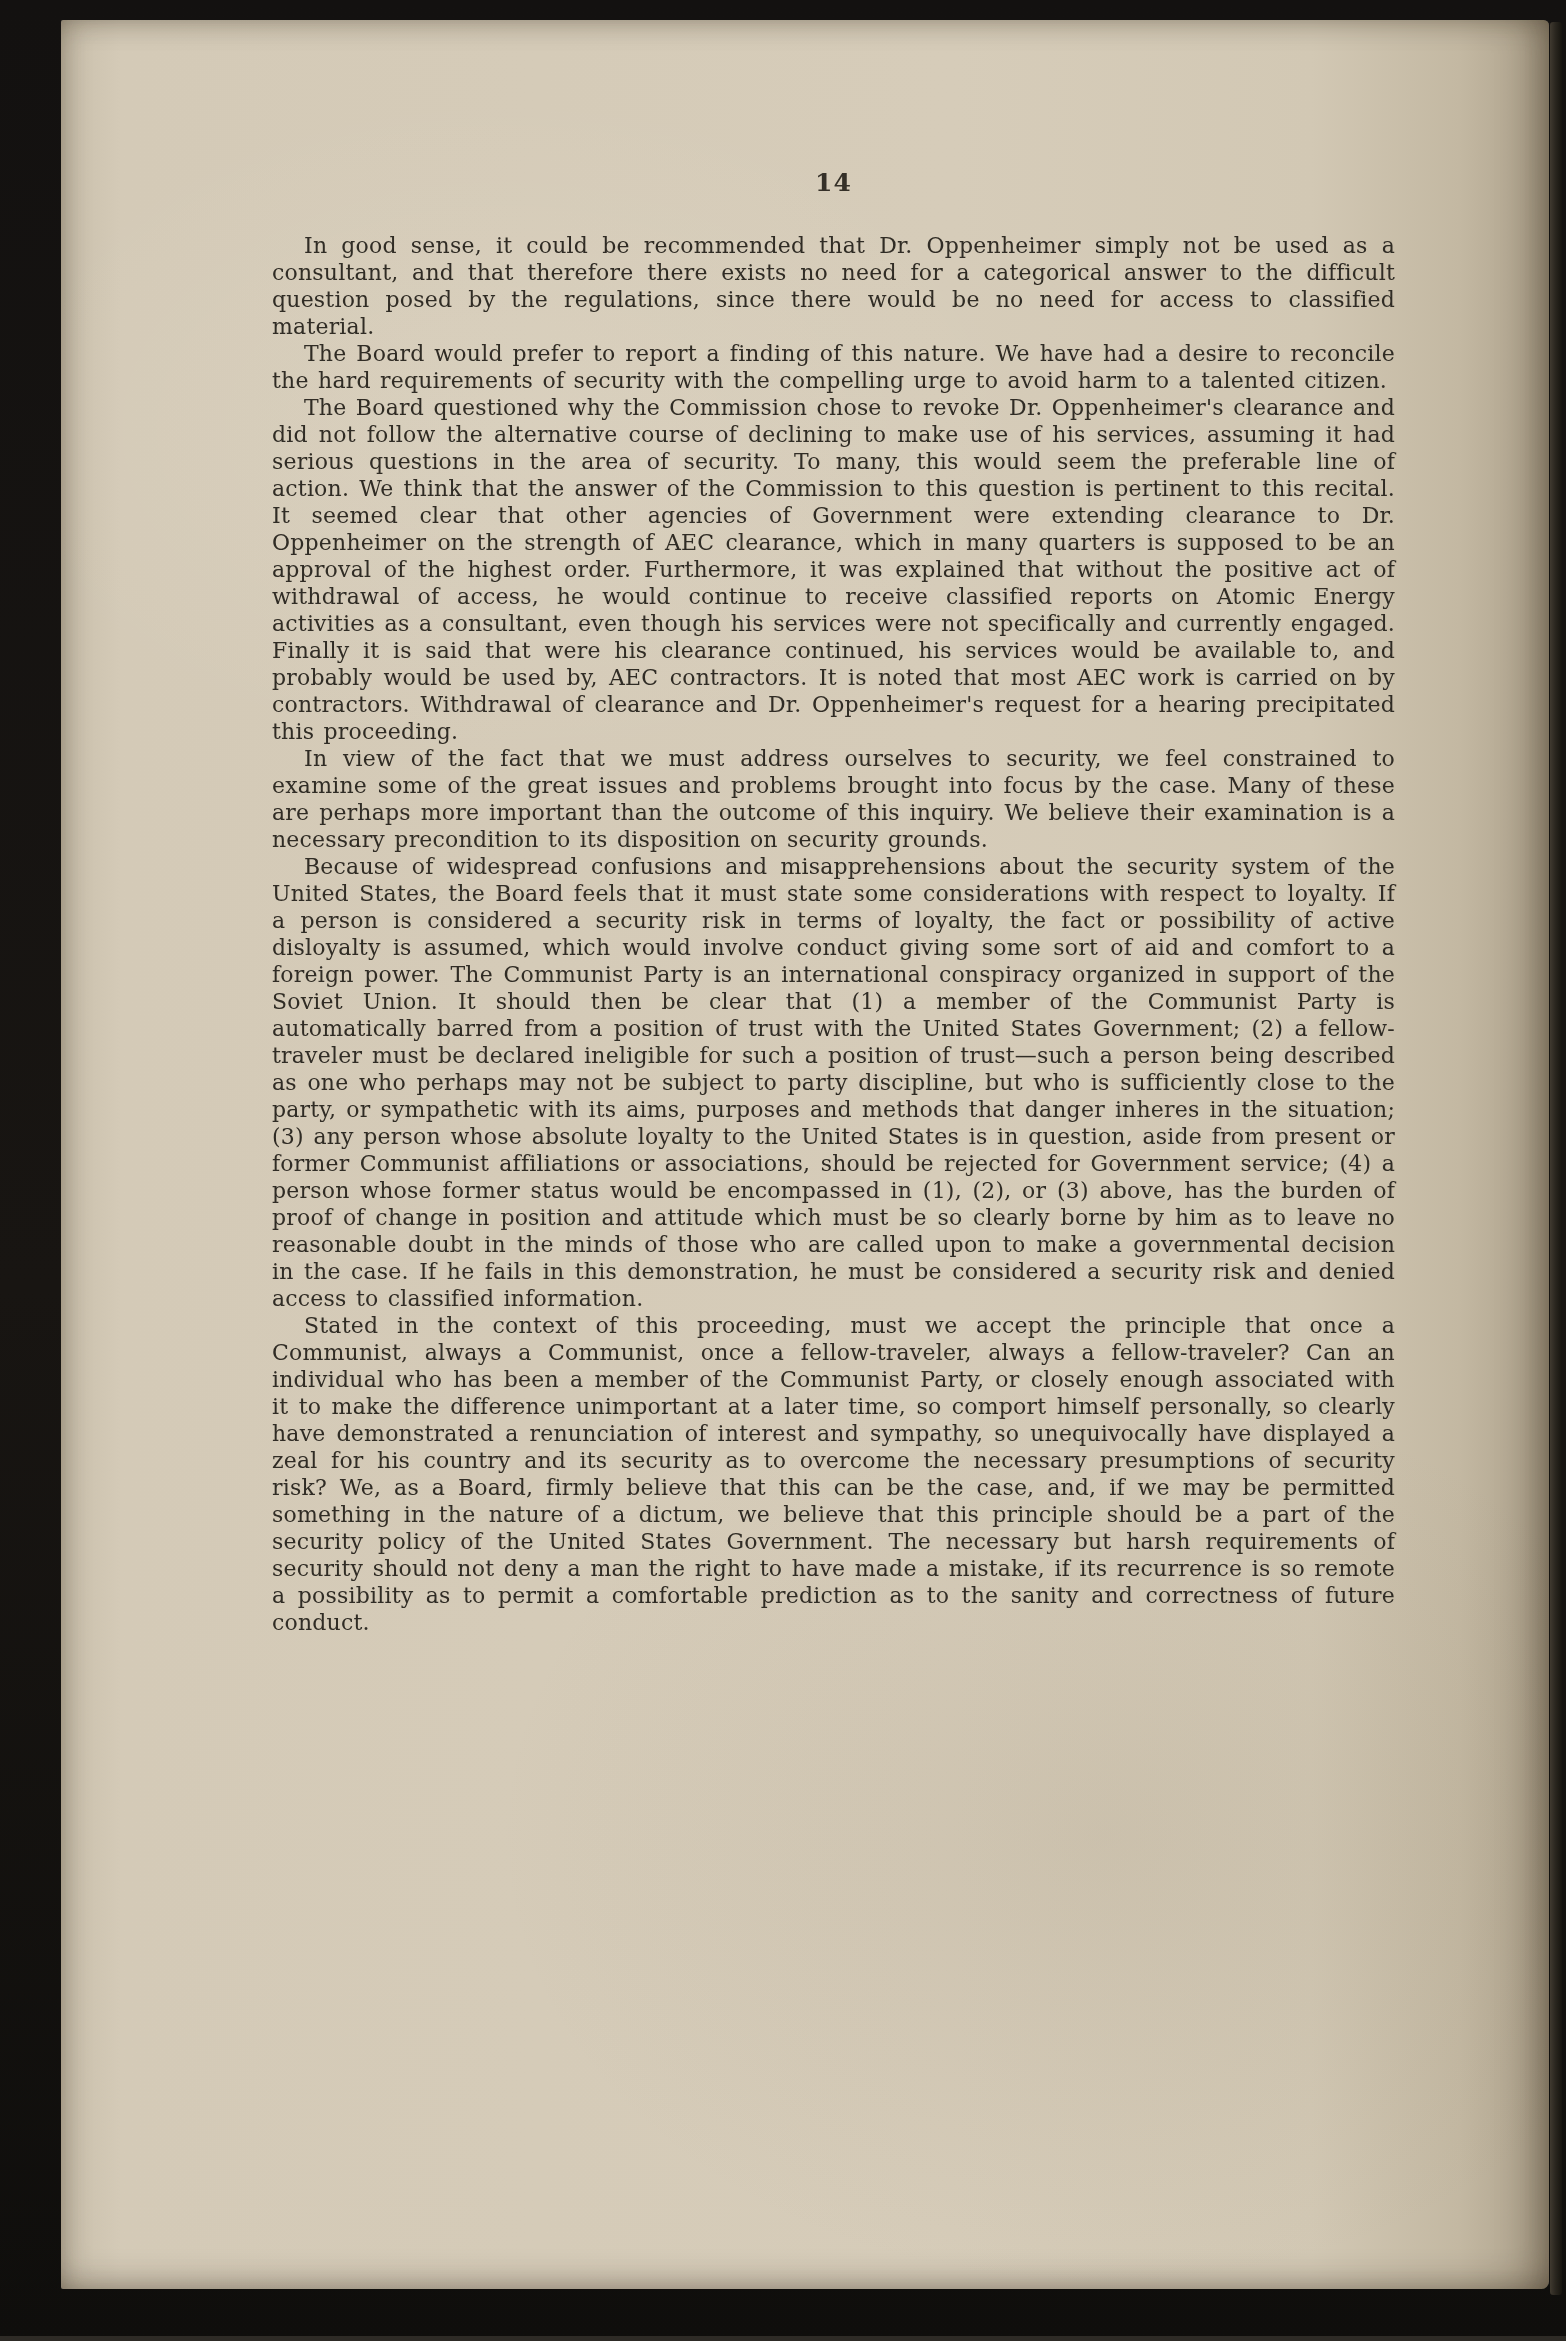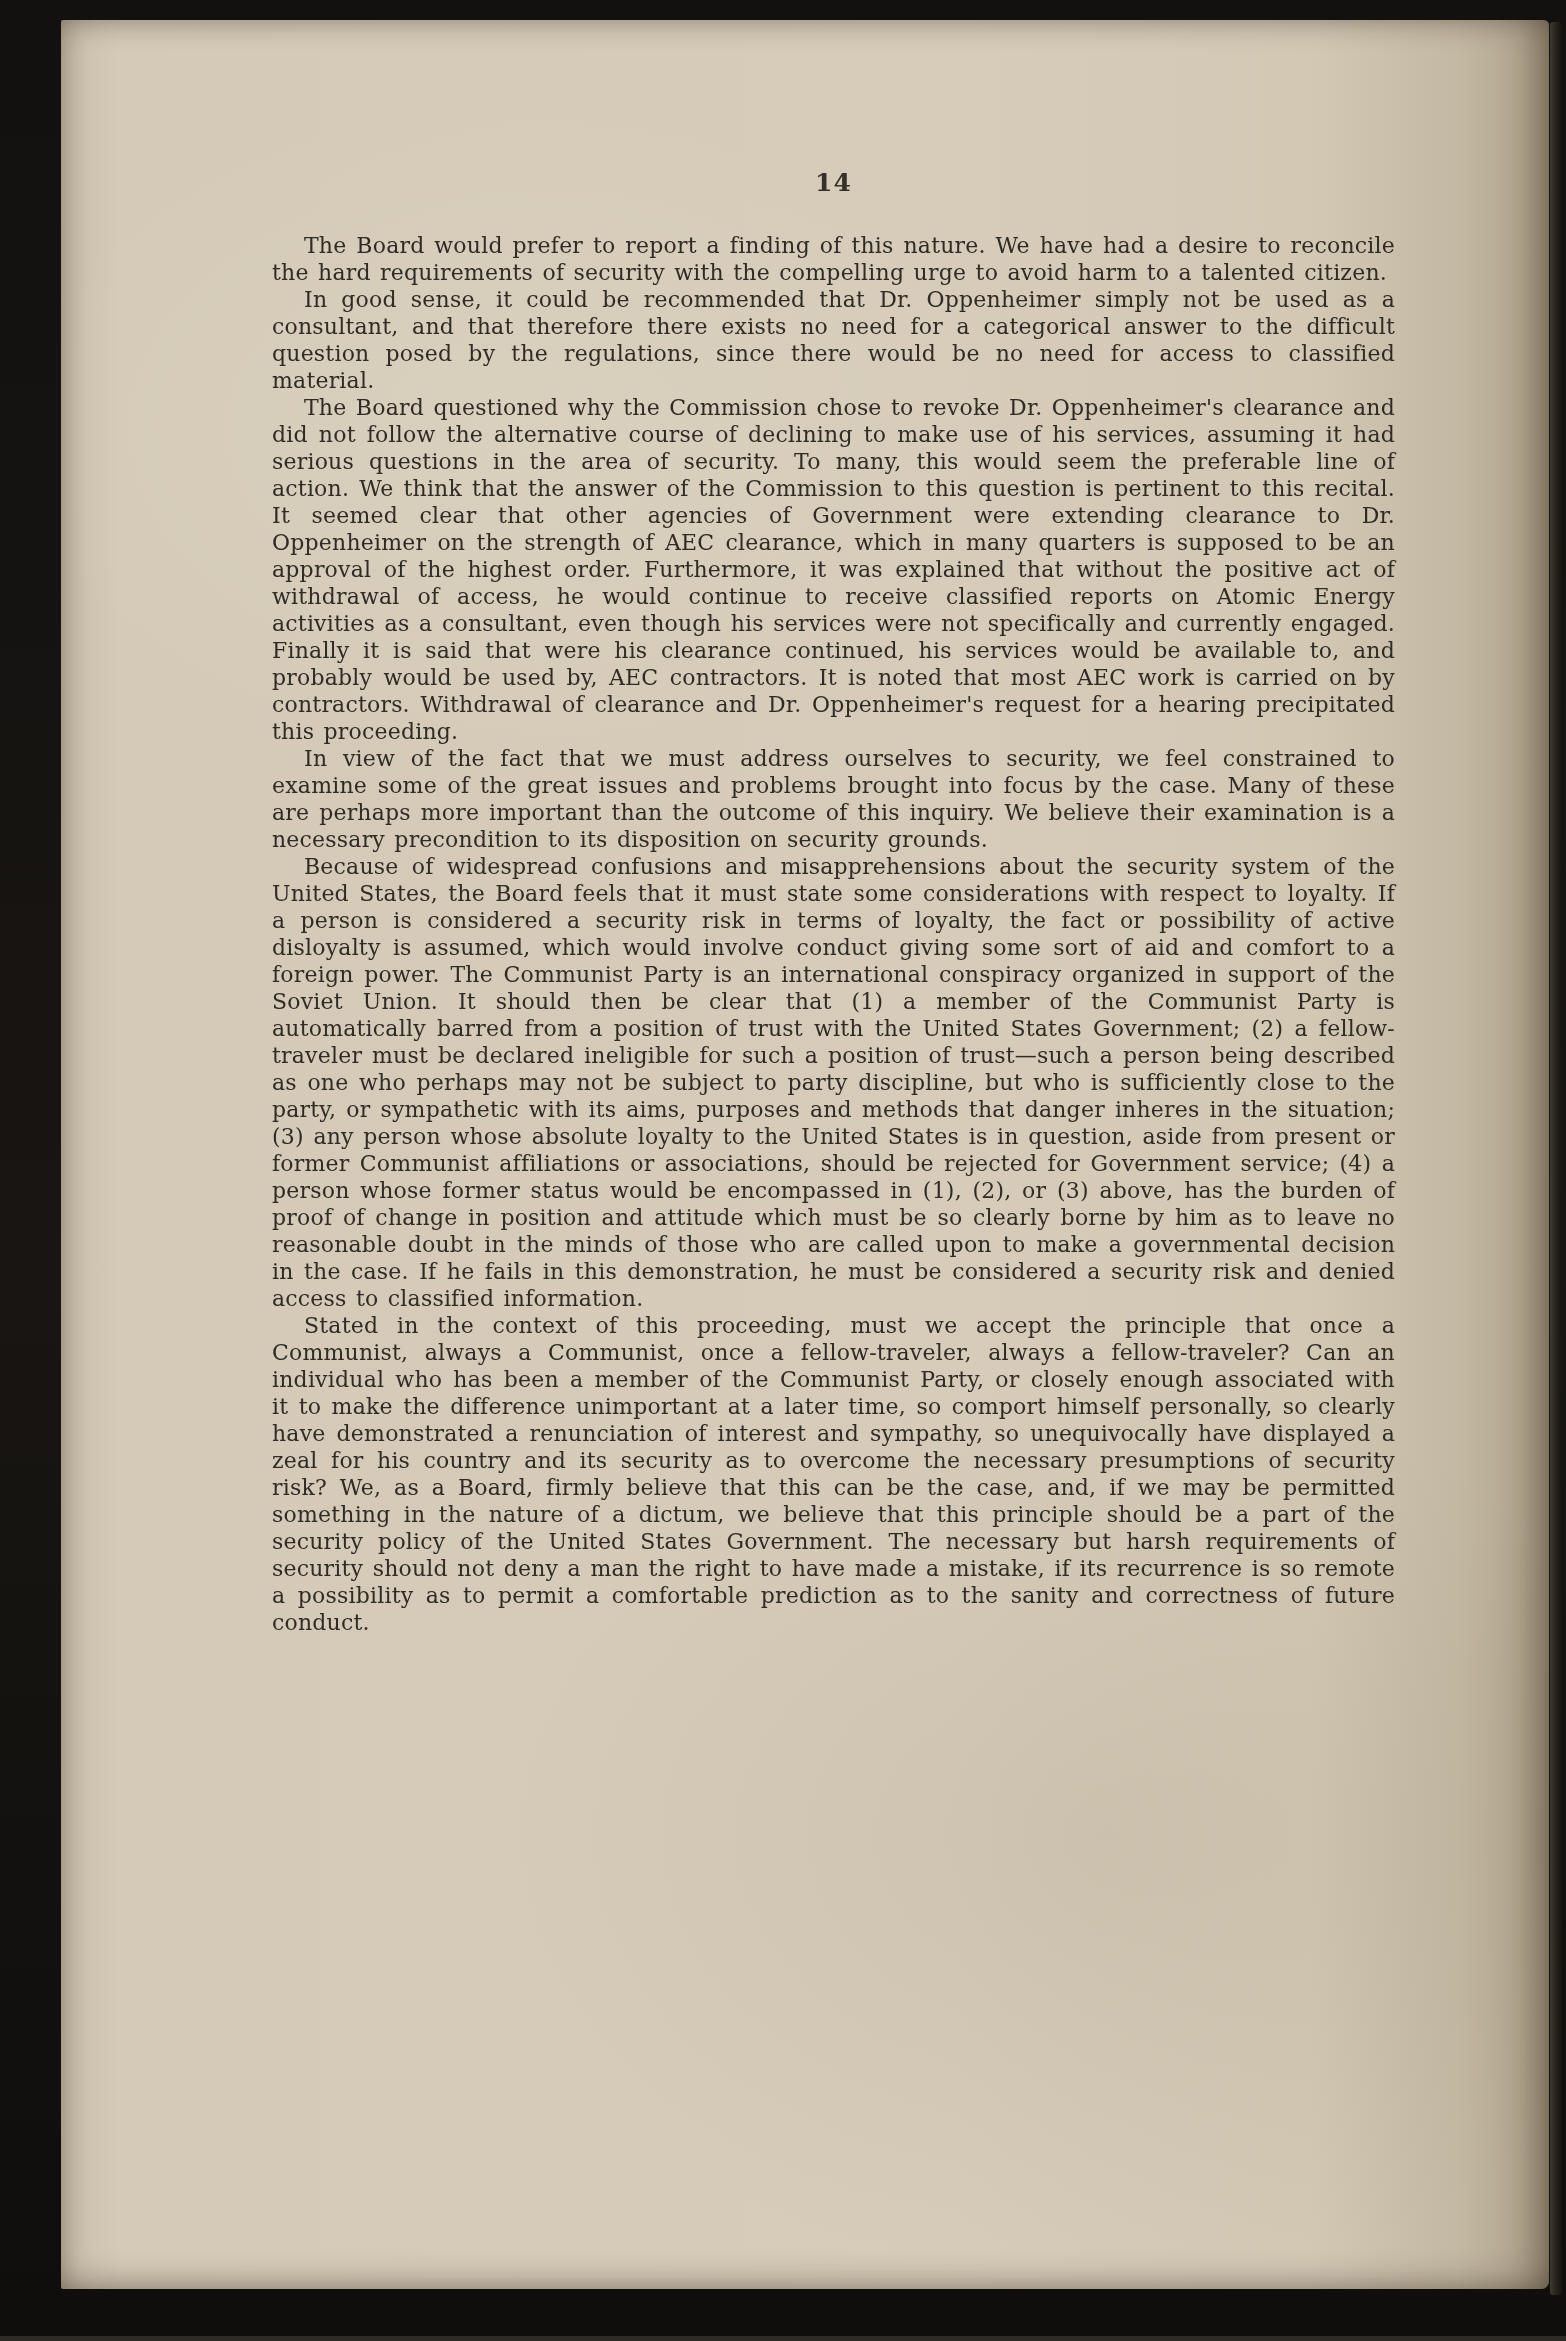--- a/index.html
+++ b/index.html
@@ -90,23 +90,23 @@
 </style>
 </head>
 <body>
 
 <div class="scan">
   <div class="fore-edge"></div>
   <div class="paper">
     <div class="page-inner">
       <div class="page-number">14</div>
 
+      <p class="body">In good sense, it could be recommended that Dr. Oppenheimer simply not be used as a consultant, and that therefore there exists no need for a categorical answer to the difficult question posed by the regulations, since there would be no need for access to classified material.</p>
+
       <p class="body">The Board would prefer to report a finding of this nature. We have had a desire to reconcile the hard requirements of security with the compelling urge to avoid harm to a talented citizen.</p>
-
-      <p class="body">In good sense, it could be recommended that Dr. Oppenheimer simply not be used as a consultant, and that therefore there exists no need for a categorical answer to the difficult question posed by the regulations, since there would be no need for access to classified material.</p>
 
       <p class="body">The Board questioned why the Commission chose to revoke Dr. Oppenheimer's clearance and did not follow the alternative course of declining to make use of his services, assuming it had serious questions in the area of security. To many, this would seem the preferable line of action. We think that the answer of the Commission to this question is pertinent to this recital. It seemed clear that other agencies of Government were extending clearance to Dr. Oppenheimer on the strength of AEC clearance, which in many quarters is supposed to be an approval of the highest order. Furthermore, it was explained that without the positive act of withdrawal of access, he would continue to receive classified reports on Atomic Energy activities as a consultant, even though his services were not specifically and currently engaged. Finally it is said that were his clearance continued, his services would be available to, and probably would be used by, AEC contractors. It is noted that most AEC work is carried on by contractors. Withdrawal of clearance and Dr. Oppenheimer's request for a hearing precipitated this proceeding.</p>
 
       <p class="body">In view of the fact that we must address ourselves to security, we feel constrained to examine some of the great issues and problems brought into focus by the case. Many of these are perhaps more important than the outcome of this inquiry. We believe their examination is a necessary precondition to its disposition on security grounds.</p>
 
 
       <p class="body">Because of widespread confusions and misapprehensions about the security system of the United States, the Board feels that it must state some considerations with respect to loyalty. If a person is considered a security risk in terms of loyalty, the fact or possibility of active disloyalty is assumed, which would involve conduct giving some sort of aid and comfort to a foreign power. The Communist Party is an international conspiracy organized in support of the Soviet Union. It should then be clear that (1) a member of the Communist Party is automatically barred from a position of trust with the United States Government; (2) a fellow-traveler must be declared ineligible for such a position of trust—such a person being described as one who perhaps may not be subject to party discipline, but who is sufficiently close to the party, or sympathetic with its aims, purposes and methods that danger inheres in the situation; (3) any person whose absolute loyalty to the United States is in question, aside from present or former Communist affiliations or associations, should be rejected for Government service; (4) a person whose former status would be encompassed in (1), (2), or (3) above, has the burden of proof of change in position and attitude which must be so clearly borne by him as to leave no reasonable doubt in the minds of those who are called upon to make a governmental decision in the case. If he fails in this demonstration, he must be considered a security risk and denied access to classified information.</p>
 
 
       <p class="body">Stated in the context of this proceeding, must we accept the principle that once a Communist, always a Communist, once a fellow-traveler, always a fellow-traveler? Can an individual who has been a member of the Communist Party, or closely enough associated with it to make the difference unimportant at a later time, so comport himself personally, so clearly have demonstrated a renunciation of interest and sympathy, so unequivocally have displayed a zeal for his country and its security as to overcome the necessary presumptions of security risk? We, as a Board, firmly believe that this can be the case, and, if we may be permitted something in the nature of a dictum, we believe that this principle should be a part of the security policy of the United States Government. The necessary but harsh requirements of security should not deny a man the right to have made a mistake, if its recurrence is so remote a possibility as to permit a comfortable prediction as to the sanity and correctness of future conduct.</p>

